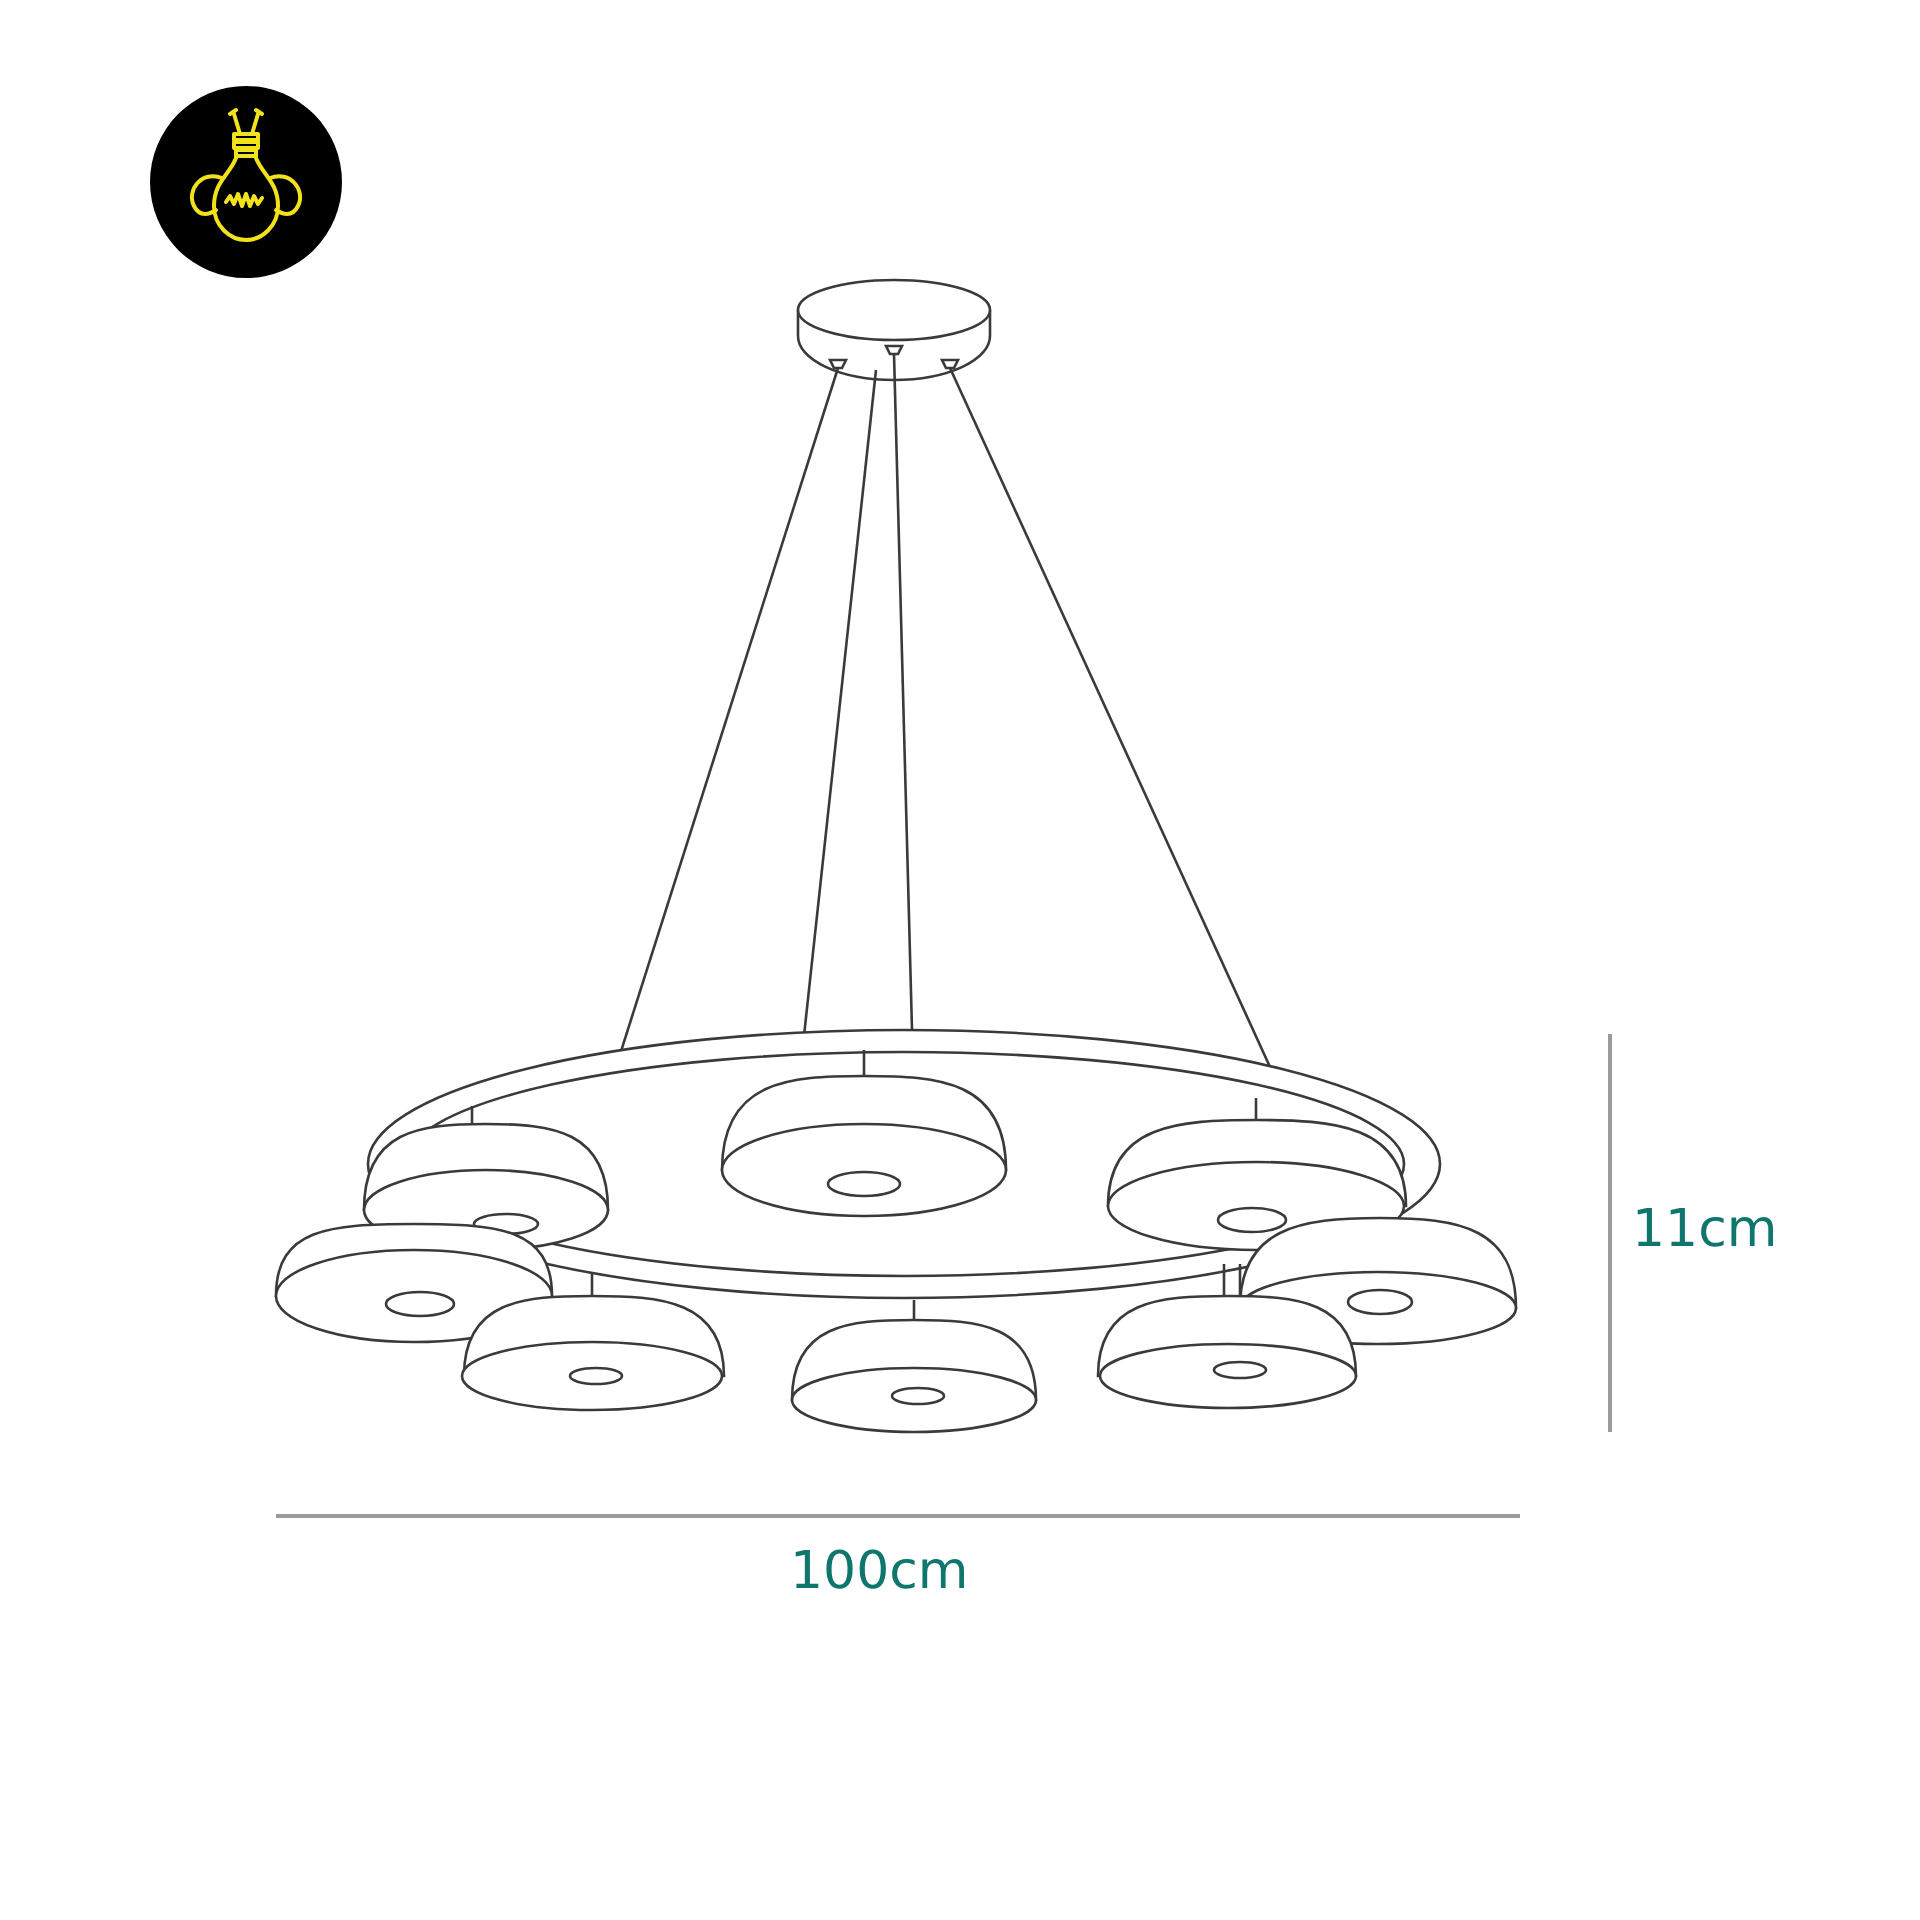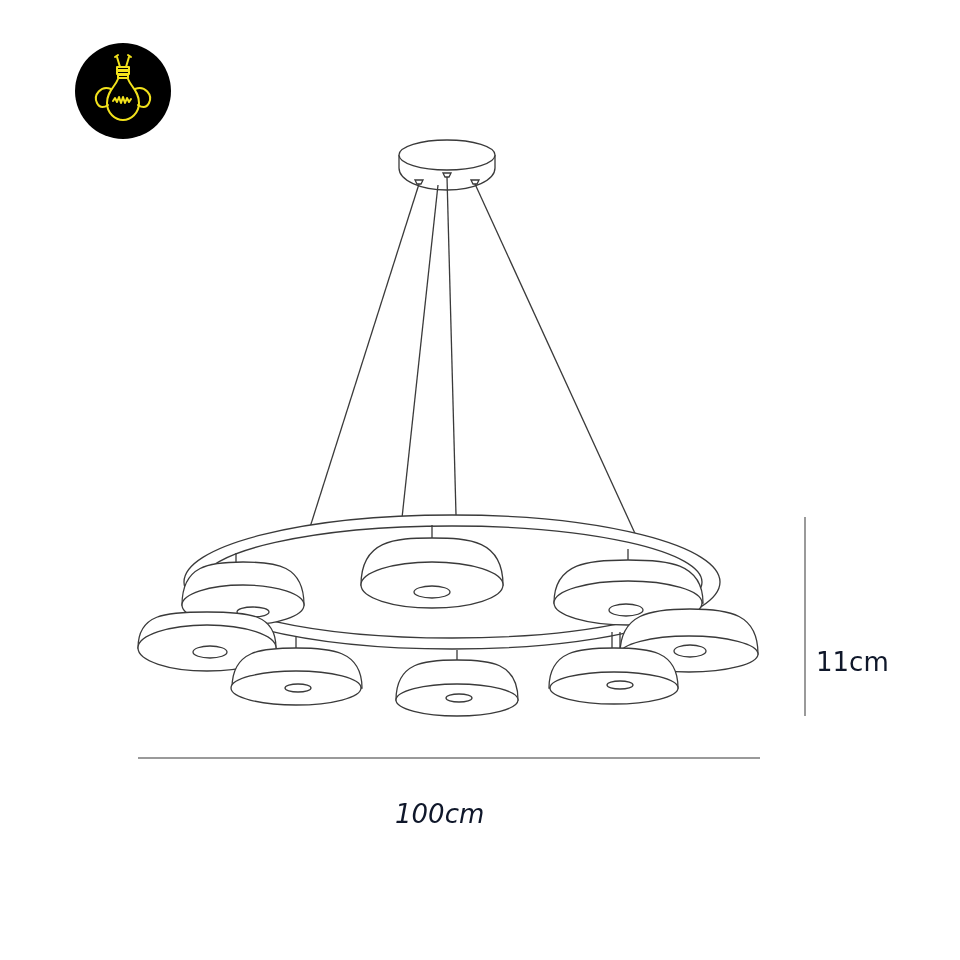--- a/index.html
+++ b/index.html
@@ -1,22 +1,22 @@
 <!DOCTYPE html>
 <html><head>
 <meta charset="utf-8">
 <style>
   html, body { margin: 0; padding: 0; background: #ffffff; }
   body { width: 960px; height: 960px; position: relative; overflow: hidden; font-family: "DejaVu Sans", sans-serif; }
   .logo { position: absolute; left: 75px; top: 43px; width: 96px; height: 96px; border-radius: 50%; background: #000; }
   .logo svg { position: absolute; left: 0; top: 0; }
   .drawing { position: absolute; left: 0; top: 0; }
-  .dim-label { position: absolute; color: #0f172a; font-size: 26px; font-family: "DejaVu Sans", sans-serif; margin-top: 47px; }
+  .dim-label { position: absolute; color: #0f766e; font-size: 26px; font-family: "DejaVu Sans", sans-serif; }
   .dim-height { left: 816px; top: 600px; }
-  .dim-width { left: 395px; top: 752px; font-style: italic; }
+  .dim-width { left: 395px; top: 771px; }
 </style>
 </head>
 <body>
 
 <div class="logo">
   <svg width="96" height="96" viewBox="0 0 96 96">
     <g fill="none" stroke="#f2e21c" stroke-width="2" stroke-linecap="round" stroke-linejoin="round">
       <path d="M42 14 L45 24 M54 14 L51 24"></path>
       <path d="M40 14 l3 -2 M56 14 l-3 -2"></path>
       <rect x="42" y="24" width="12" height="3"></rect>

